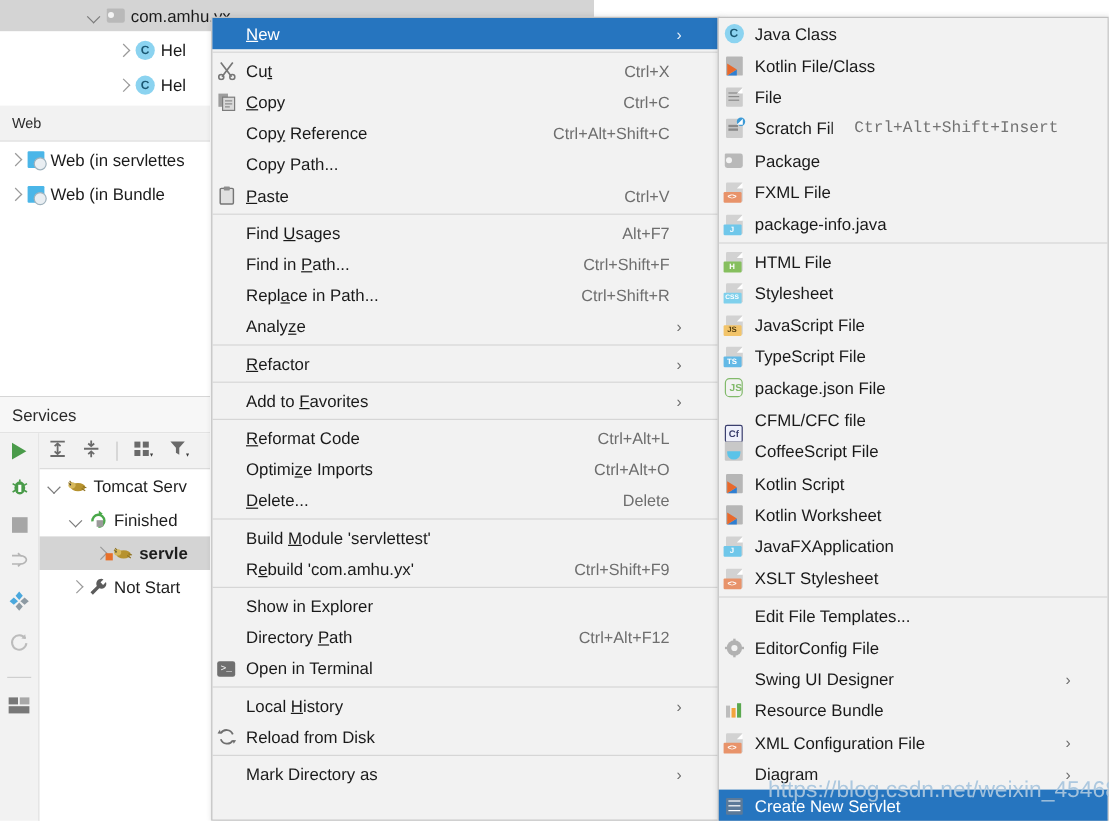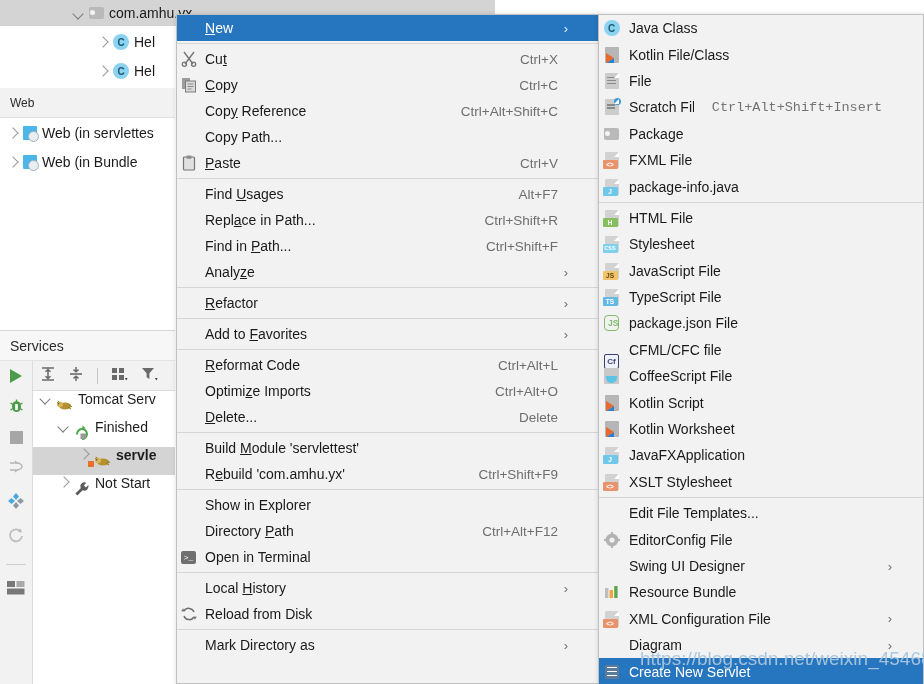--- a/index.html
+++ b/index.html
@@ -79,21 +79,21 @@
   }
   .rail-div { width: 20px; height: 1px; background: #cfcfcf; margin: 2px 0; }
   .svc-main { flex: 1; position: relative; background: #ffffff; }
   .svc-toolbar {
     height: 30px; background: #f2f2f2; border-bottom: 1px solid #dcdcdc;
     display: flex; align-items: center; padding-left: 6px; gap: 10px;
   }
   .tb-sep { width: 1px; height: 16px; background: #c6c6c6; margin: 0 2px; }
   .svc-tree { position: relative; }
   .svc-row {
-    height: 28px; display: flex; white-space: nowrap;
+    height: 28px; display: flex; align-items: center; white-space: nowrap;
     font-size: 14px;
   }
   .svc-row.sel { background: #d4d4d4; }
   .svc-row .bold { font-weight: bold; }
 
   
   .menu {
     position: absolute;
     background: #f2f2f2;
     border: 1px solid #c0c0c0;
@@ -486,30 +486,30 @@
           <span class="ic" style="width: 0px;"></span>
         </span>
         <span class="mi-label">Find <u>U</u>sages</span>
         <span class="mi-key">Alt+F7</span>
         <span class="mi-arrow"></span>
       </div>
       <div class="mi">
         <span class="mi-ic">
           <span class="ic" style="width: 0px;"></span>
         </span>
+        <span class="mi-label">Find in <u>P</u>ath...</span>
+        <span class="mi-key">Ctrl+Shift+F</span>
+        <span class="mi-arrow"></span>
+      </div>
+      <div class="mi">
+        <span class="mi-ic">
+          <span class="ic" style="width: 0px;"></span>
+        </span>
         <span class="mi-label">Repl<u>a</u>ce in Path...</span>
         <span class="mi-key">Ctrl+Shift+R</span>
-        <span class="mi-arrow"></span>
-      </div>
-      <div class="mi">
-        <span class="mi-ic">
-          <span class="ic" style="width: 0px;"></span>
-        </span>
-        <span class="mi-label">Find in <u>P</u>ath...</span>
-        <span class="mi-key">Ctrl+Shift+F</span>
         <span class="mi-arrow"></span>
       </div>
       <div class="mi">
         <span class="mi-ic">
           <span class="ic" style="width: 0px;"></span>
         </span>
         <span class="mi-label">Analy<u>z</u>e</span>
         <span class="mi-arrow">›</span>
       </div>
       <div class="sep"></div>

